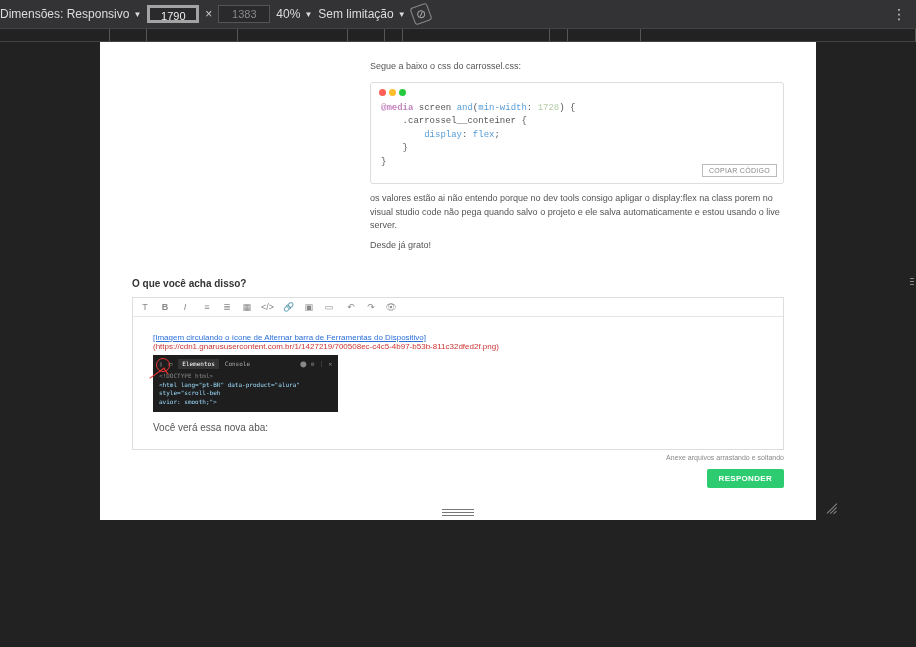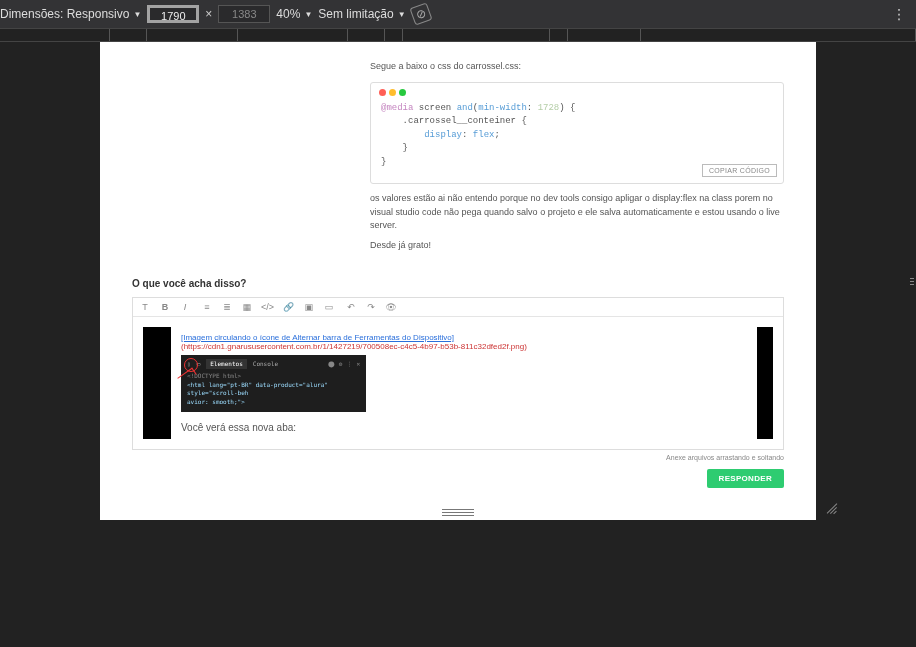--- a/index.html
+++ b/index.html
@@ -28,36 +28,36 @@
   
   .post-area { padding: 12px 32px 12px 270px; font-size: 9px; color: #555; }
   .post-text { margin: 6px 0; line-height: 1.5; }
   
   .code-block { border: 1px solid #ddd; border-radius: 3px; background: #fff; margin: 8px 0; position: relative; padding-bottom: 10px; }
   .code-dots { padding: 6px 8px 2px; display: flex; gap: 3px; }
   .code-dots span { width: 7px; height: 7px; border-radius: 50%; background: #ff5f56; }
   .code-dots span:nth-child(2){ background: #ffbd2e; }
   .code-dots span:nth-child(3){ background: #27c93f; }
   .code-pre { font-family: "Courier New", monospace; font-size: 9px; padding: 4px 10px; line-height: 1.5; white-space: pre; }
-  .tok-at { color: #c586c0; }
+  .tok-at { color: #c586c0; font-weight: bold; }
   .tok-fn { color: #569cd6; }
   .tok-num { color: #b5cea8; }
   .tok-prop { color: #569cd6; margin-top: 16px; }
   .tok-val { color: #569cd6; text-align: right; }
   .copy-btn { position: absolute; right: 6px; bottom: 6px; border: 1px solid #bbb; background: #fff; color: #888; font-size: 7px; padding: 2px 6px; letter-spacing: 0.3px; cursor: pointer; }
   
   
   .reply-section { padding: 8px 32px; }
   .reply-heading { font-size: 10px; font-weight: bold; color: #333; margin-bottom: 8px; }
   .editor-wrap { border: 1px solid #ddd; background: #fff; }
   .editor-toolbar { border-bottom: 1px solid #e5e5e5; padding: 4px 6px; display: flex; gap: 10px; align-items: center; color: #888; font-size: 9px; }
   .editor-toolbar .tb-group { display: flex; gap: 8px; align-items: center; }
   .editor-toolbar .tb-btn { cursor: pointer; width: 12px; text-align: center; }
   .editor-body { padding: 10px; min-height: 120px; }
-  .editor-inner { display: flex; gap: 0; }
+  .editor-inner { display: flex; gap: 0; flex-direction: column; }
   .editor-blackbar { width: 28px; background: #000; }
   .editor-content { flex: 1; background: #fff; padding: 6px 10px; font-size: 8px; }
   .editor-link { color: #2a6fdb; text-decoration: underline; }
   .editor-url { color: #c33; }
   .editor-shot { margin-top: 4px; width: 185px; }
   .editor-shot-inner { background: #1e1e1e; font-family: monospace; font-size: 6px; color: #ccc; padding: 4px 6px 6px; line-height: 1.4; position: relative; }
   .shot-tabs { display: flex; gap: 6px; font-size: 6px; color: #aaa; margin-bottom: 3px; align-items: center; }
   .shot-tabs .active { color: #fff; background: #333; padding: 1px 4px; }
   .shot-tabs .icons { margin-left: auto; display: flex; gap: 4px; color: #888; }
   .shot-circle { position: absolute; left: 3px; top: 3px; width: 14px; height: 14px; border: 1.5px solid #e33; border-radius: 50%; }

